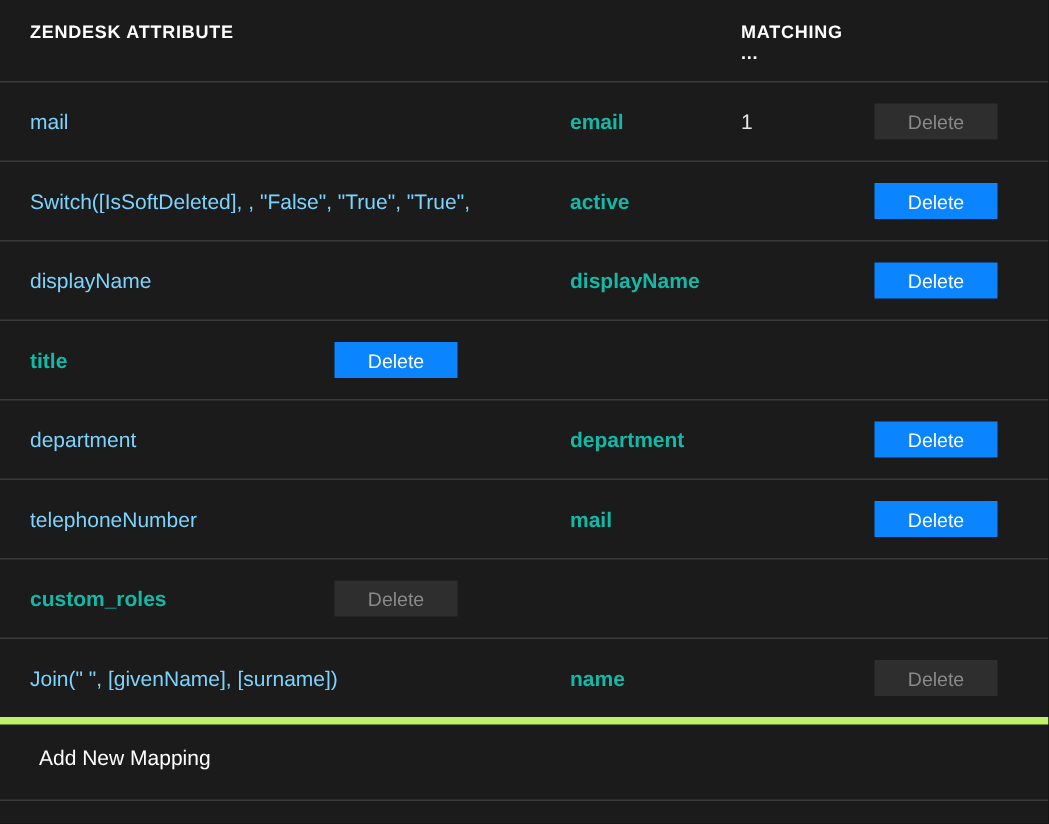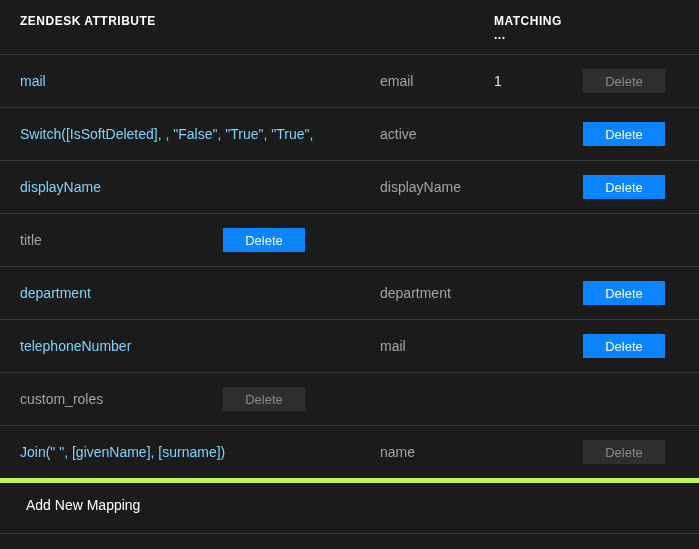--- a/index.html
+++ b/index.html
@@ -41,22 +41,22 @@
     padding: 14px 20px;
     min-height: 46px;
   }
   .attr-cell {
     font-weight: 400;
     color: #7dd3fc;
     white-space: nowrap;
     overflow: hidden;
   }
   .zattr-cell {
-    color: #a3a3a3;
-    font-weight: 400;
+    color: #14b8a6;
+    font-weight: 700;
   }
   .match-cell {
     color: #e6e6e6;
     font-weight: 400;
   }
   .btn {
     width: 82px;
     height: 24px;
     font-size: 13px;
     border: none;

